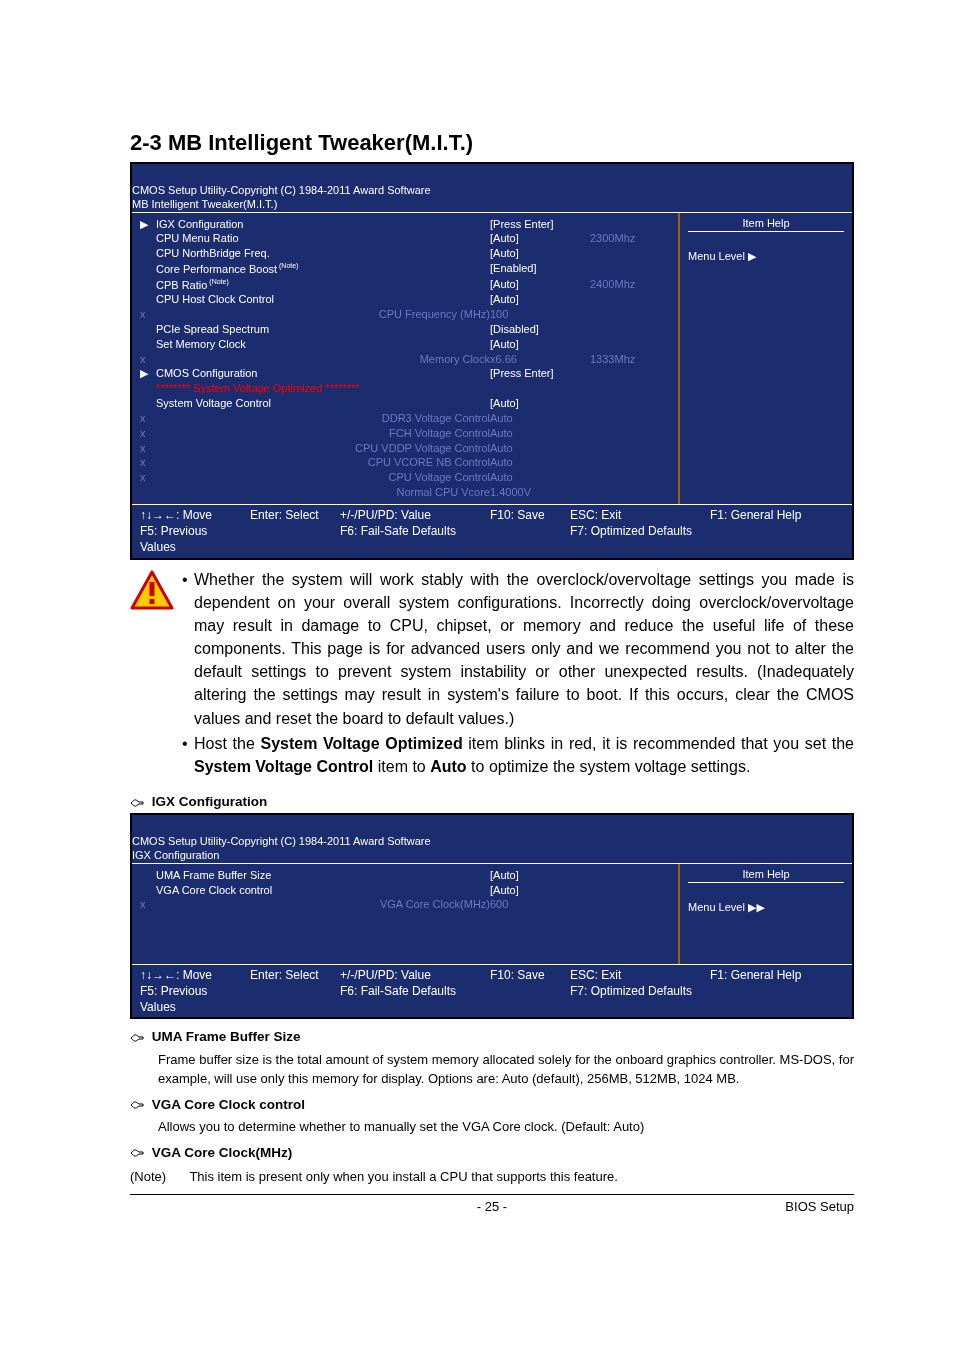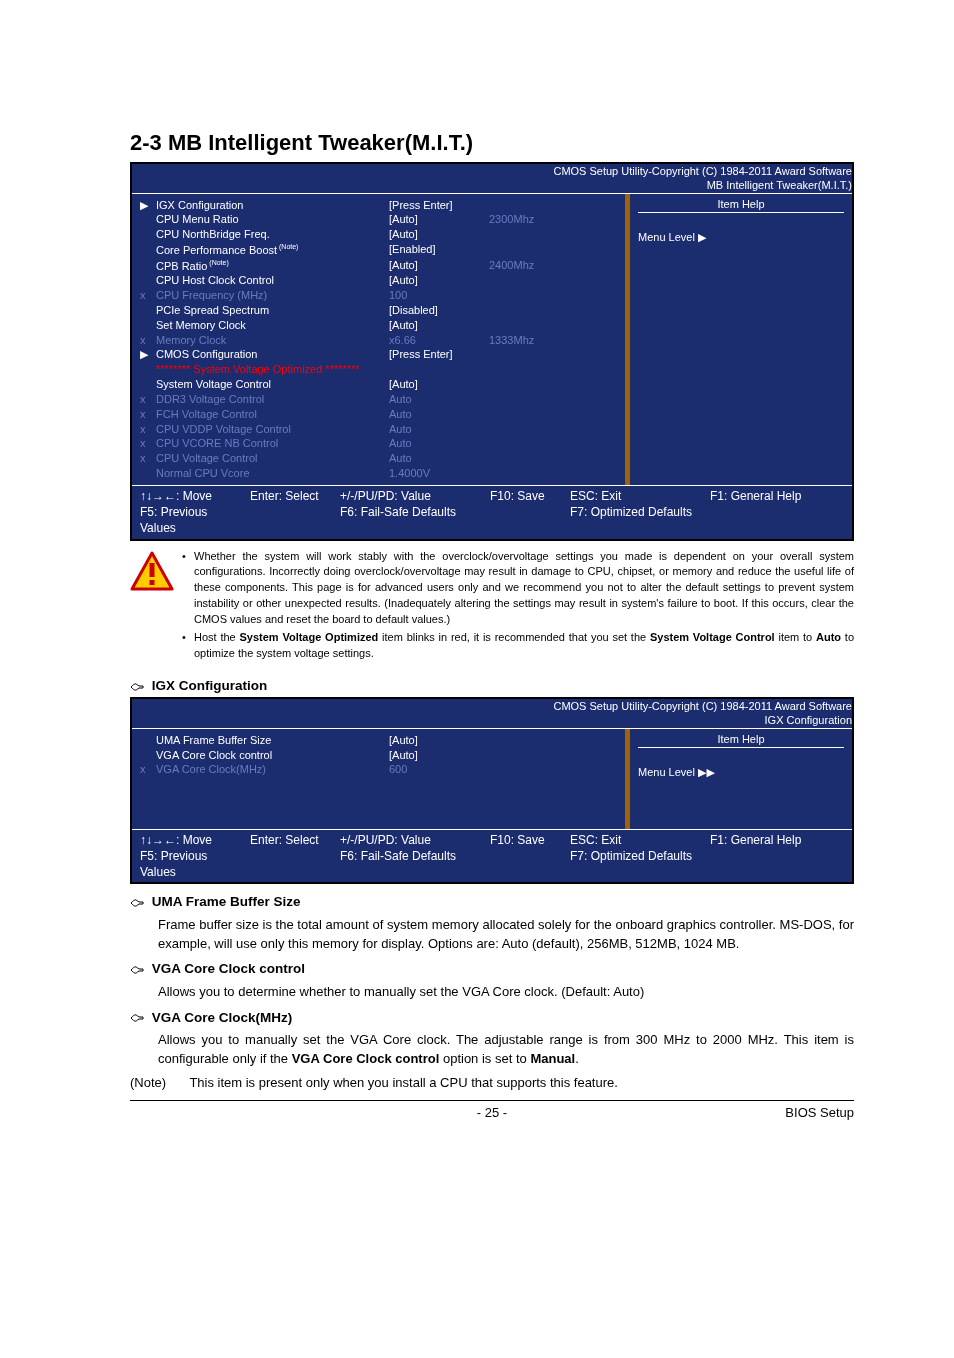--- a/index.html
+++ b/index.html
@@ -18,49 +18,49 @@
     margin-bottom: 6px;
   }
   .bios-box {
     background: #1b2c6f;
     border: 2px solid #000;
     color: #fff;
     font-size: 11px;
     margin-bottom: 8px;
   }
   .bios-header {
-    text-align: right;
+    text-align: left;
     padding: 0 0;
     line-height: 1.3;
+    margin-top: 19px;
   }
   .bios-body {
     display: flex;
     border-top: 1px solid #fff;
     border-bottom: 1px solid #fff;
   }
   .bios-left {
     flex: 1;
     padding: 4px 8px;
   }
   .bios-right {
-    width: 227px;
-    border-left: 5px solid #a16207;
+    width: 174px;
+    border-left: 2px solid #a16207;
     padding: 4px 8px;
-    margin-left: 48px;
   }
   .bios-row {
     display: flex;
     line-height: 1.35;
   }
   .bios-row .mark { width: 16px; color: #6a7bbf; }
   .bios-row .mark.arrow { color: #fff; }
   .bios-row .label { flex: 1; }
-  .bios-row .label.dim { color: #6a7bbf; }
+  .bios-row .label.dim { color: #6a7bbf; text-align: right; }
   .bios-row .val { width: 100px; }
-  .bios-row .val.dim { color: #6a7bbf; margin-left: 36px; }
+  .bios-row .val.dim { color: #6a7bbf; }
   .bios-row .extra { width: 80px; color: #6a7bbf; }
   .bios-row .note { color: #fff; font-size: 7px; vertical-align: super; }
   .bios-right .help-title { text-align: center; margin-bottom: 2px; }
   .bios-right .menu-level { border-top: 1px solid #fff; padding-top: 18px; }
   .svo-line { color: #ff0000; line-height: 1.35; padding-left:16px; }
   .bios-footer {
     display: flex;
     padding: 2px 8px;
     line-height: 1.35;
     font-size:12px;
@@ -71,21 +71,21 @@
     margin: 4px 0 14px 0;
   }
   .warn-icon {
     width: 44px; height: 40px;
     flex-shrink: 0;
     margin-right: 8px;
     margin-top: 2px;
   }
   .warning-text {
     text-align: justify;
-    font-size: 11px;
+    font-size: 16px;
     line-height: 1.45;
   }
   .warning-text ul { list-style: none; }
   .warning-text li { position: relative; padding-left: 12px; margin-bottom: 2px; }
   .warning-text li::before { content: "•"; position: absolute; left: 0; }
   .warning-text b { font-weight: bold; }
   .sub-heading {
     font-weight: bold;
     font-size: 13.5px;
     margin: 6px 0 4px 0;
@@ -365,23 +365,20 @@
   <div class="body">Allows you to determine whether to manually set the VGA Core clock. (Default: Auto)</div>
 </div>
 
 <div class="desc-block">
   <div class="sub-heading">
     <span class="hand"><svg width="16" height="12" viewBox="0 0 16 12">
           <path d="M1 6 C5 2,5 2,9 5 L13 5 L13 7 L9 7 C5 10,5 10,1 6 Z" fill="none" stroke="#000" stroke-width="1"></path>
         </svg></span>
     <span>VGA Core Clock(MHz)</span>
   </div>
-  <div class="body">
-    <span>Allows you to manually set the VGA Core clock. The adjustable range is from 300 MHz to 2000 MHz. This item is configurable only if the </span><b>VGA Core Clock control</b><span> option is set to </span><b>Manual</b><span>.</span>
-  </div>
 </div>
 
 <div class="note-line">
   <span class="note-label">(Note)</span>
   <span>This item is present only when you install a CPU that supports this feature.</span>
 </div>
 
 <hr class="foot-rule">
 <div class="foot-wrap">
   <div style="text-align:center">- 25 -</div>

